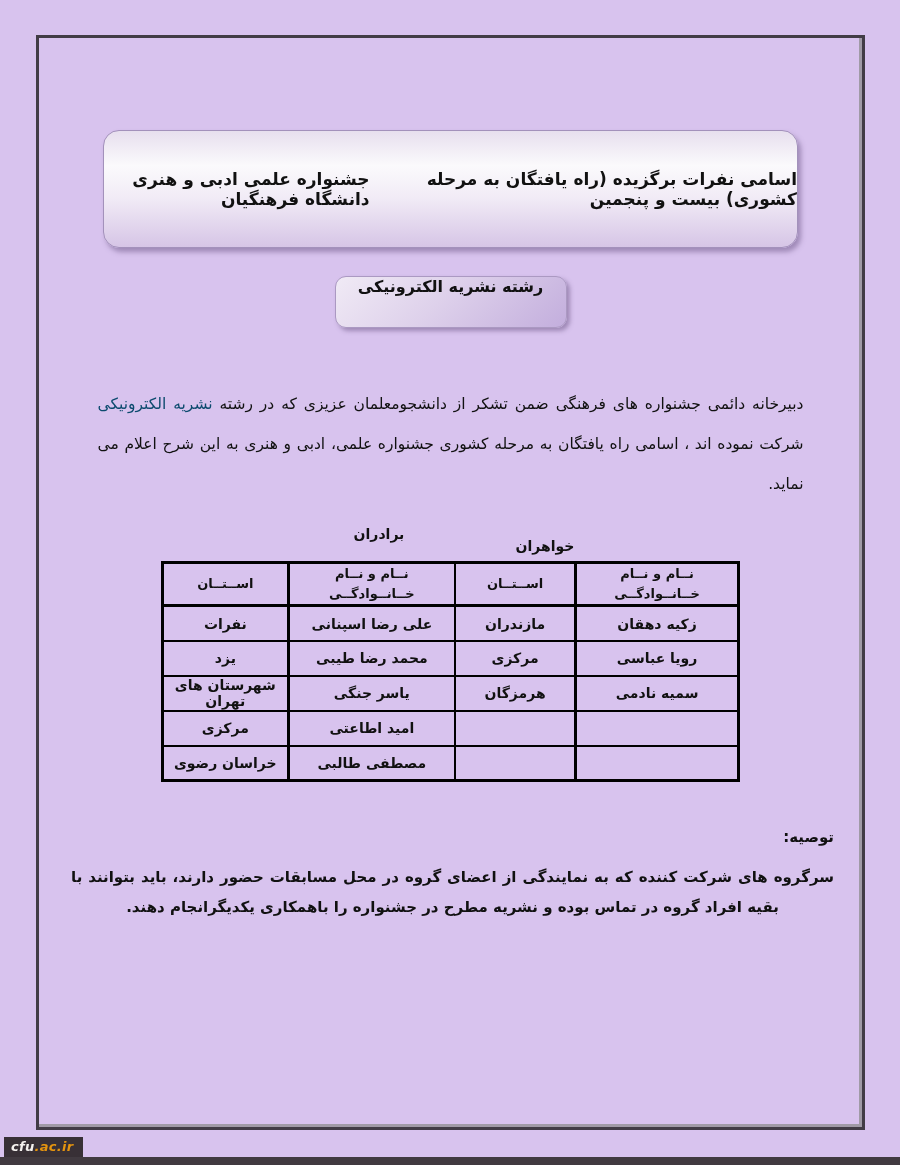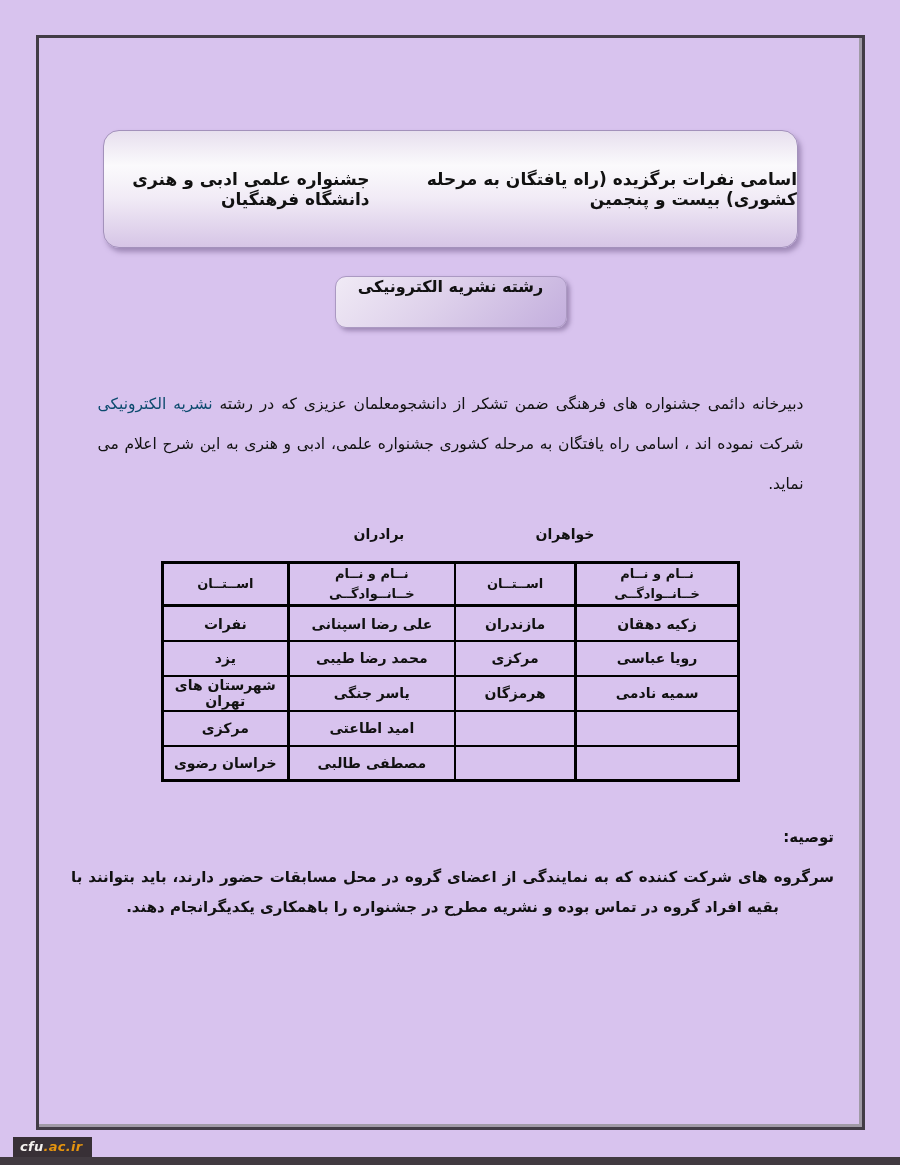--- a/index.html
+++ b/index.html
@@ -58,21 +58,21 @@
     width:573px;height:18px;
     margin:22px auto 0;
   }
   .section-labels span{
     position:absolute;top:0;
     transform:translateX(-50%);
     font-size:14px;font-weight:bold;
     white-space:nowrap;
   }
   .brothers-label{left:215px;}
-  .sisters-label{left:401px;}
+  .sisters-label{left:381px;margin-top:12px;}
   
   table.results{
     width:579px;
     margin:17px auto 0;
     direction:rtl;
     border-collapse:collapse;
     table-layout:fixed;
     border:3px solid #000;
   }
   .results th,.results td{
@@ -99,21 +99,21 @@
     text-align:justify;
     text-align-last:center;
     line-height:30px;
   }
   
   .bottom-bar{
     position:absolute;left:0;bottom:0;width:900px;height:8px;
     background:#413a40;
   }
   .watermark{
-    position:absolute;left:13px;top:1137px;
+    position:absolute;left:4px;top:1137px;
     background:#383036;
     padding:2px 9px 3px 7px;
     font-size:13px;font-weight:bold;font-style:italic;
     letter-spacing:0.3px;
   }
   .watermark .wm-prefix{color:#f4f1ee;}
   .watermark .wm-suffix{color:#e5940f;}
 </style>
 </head>
 <body>

